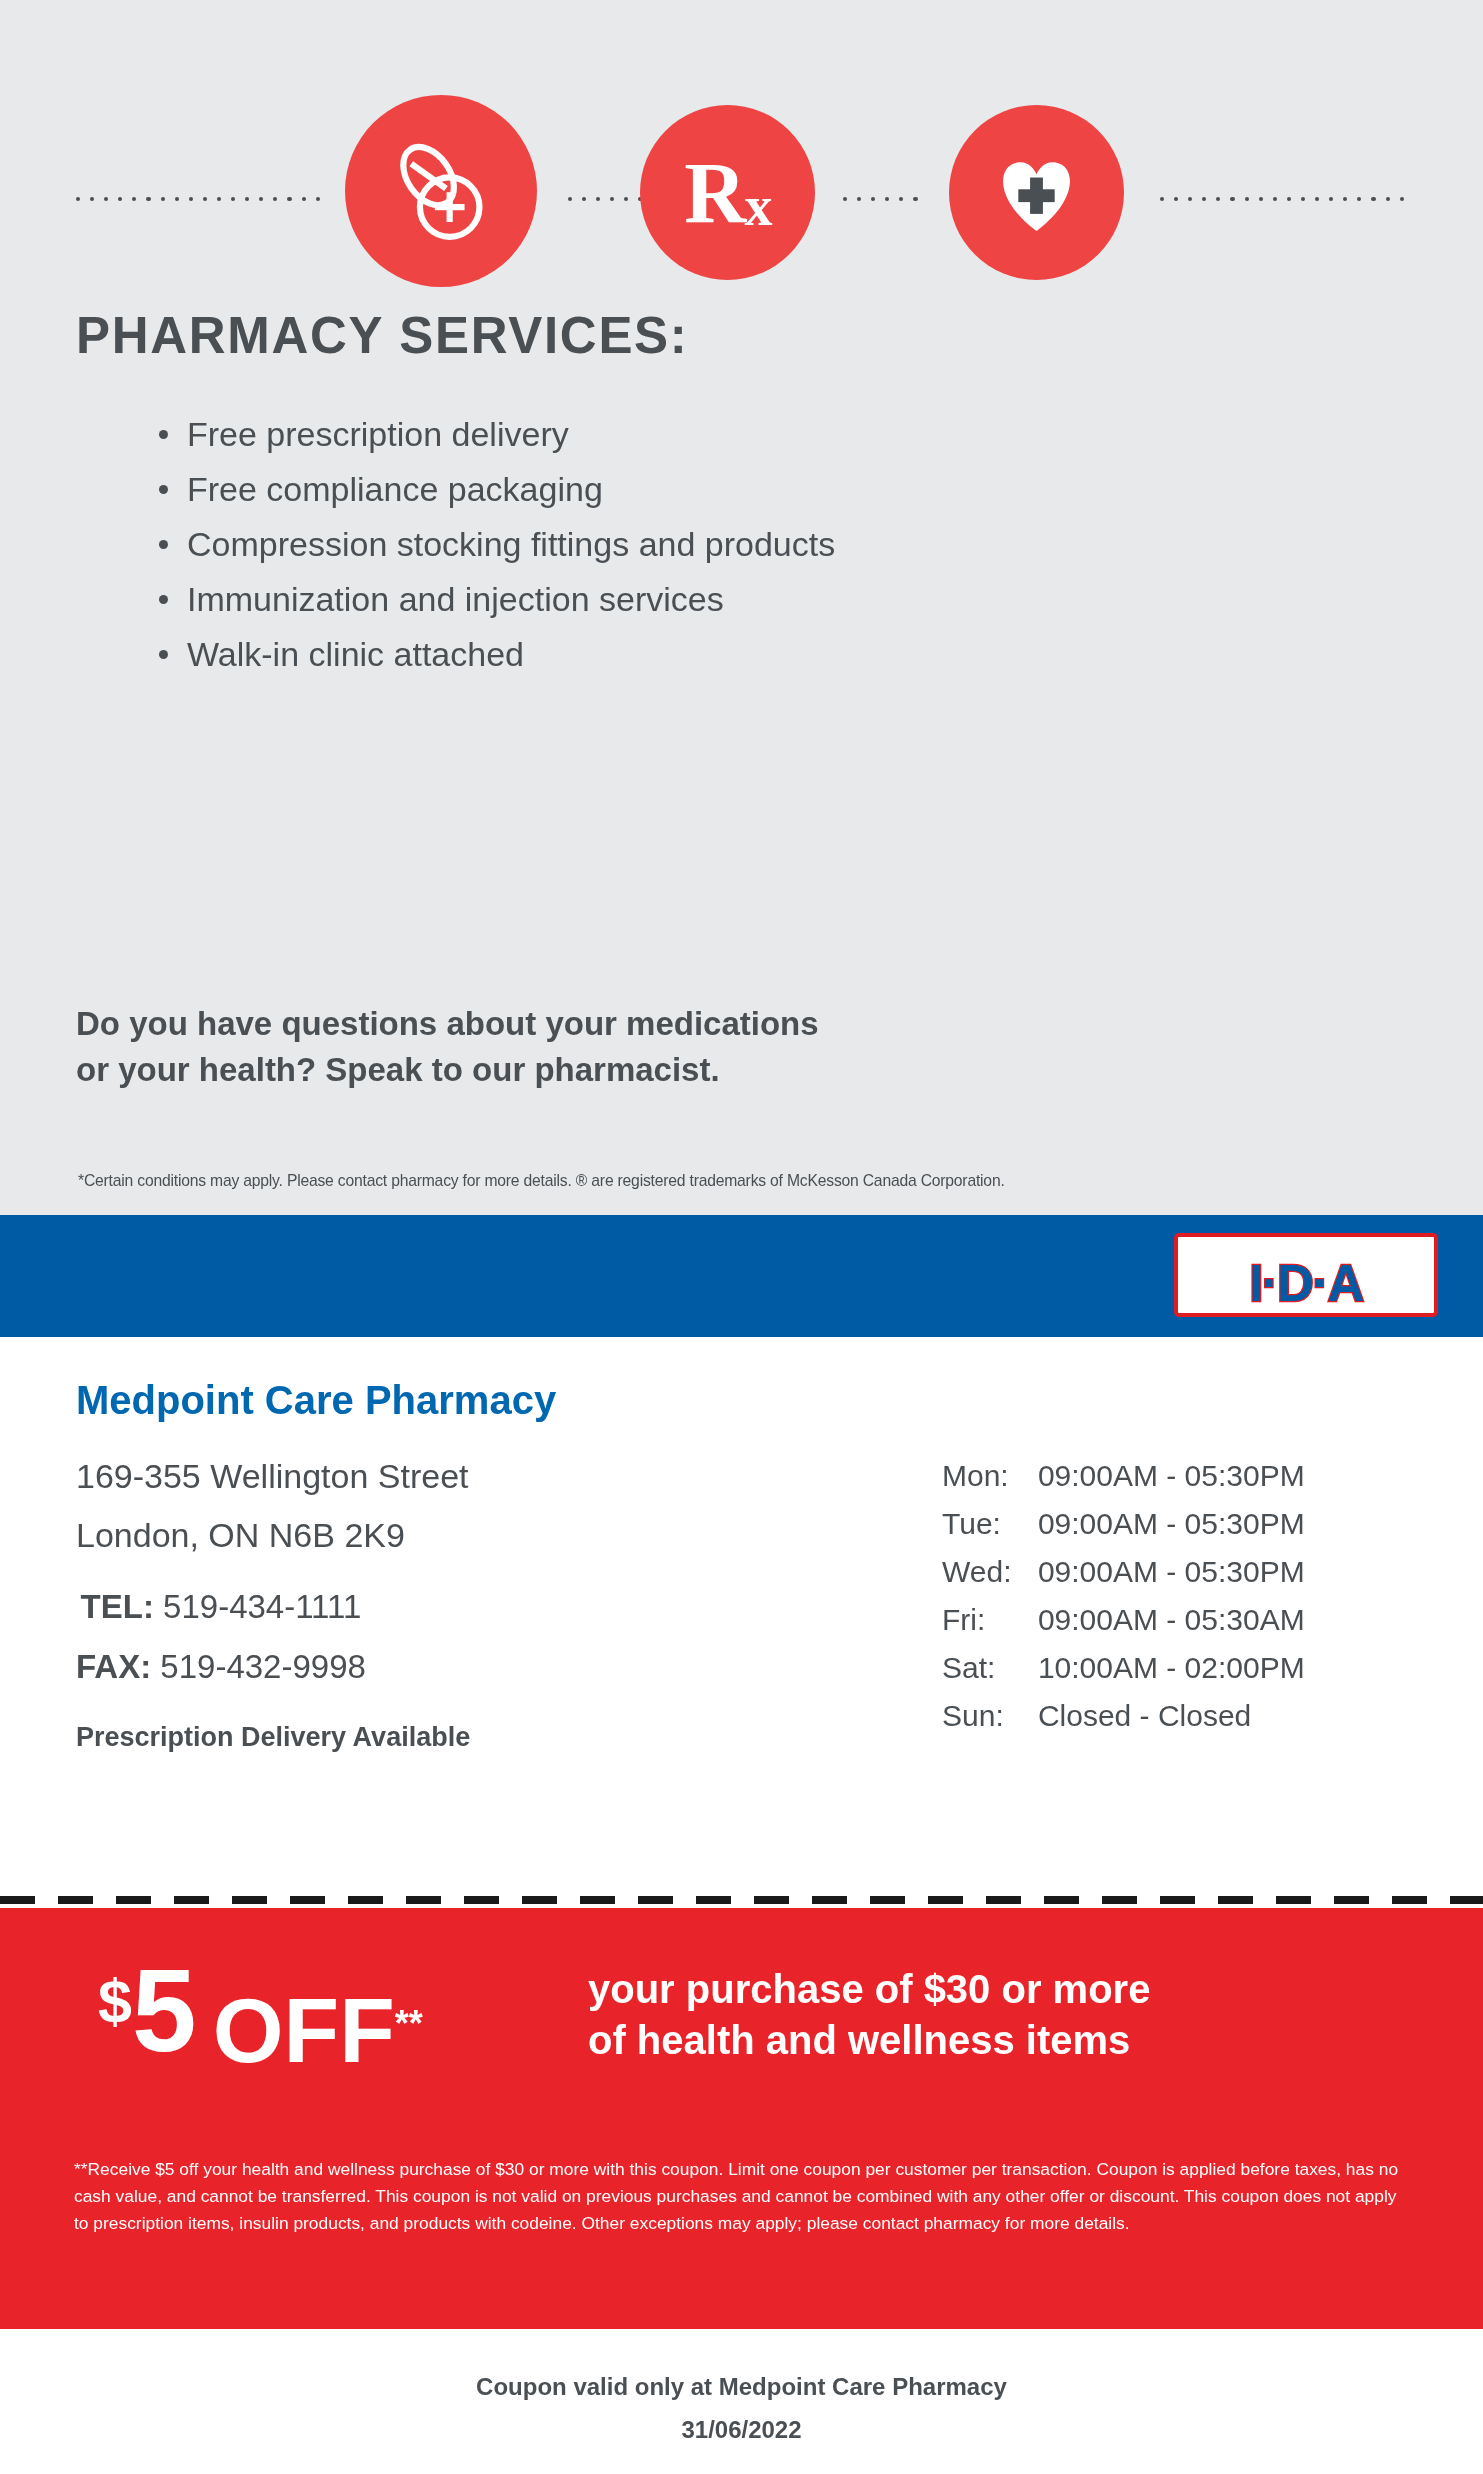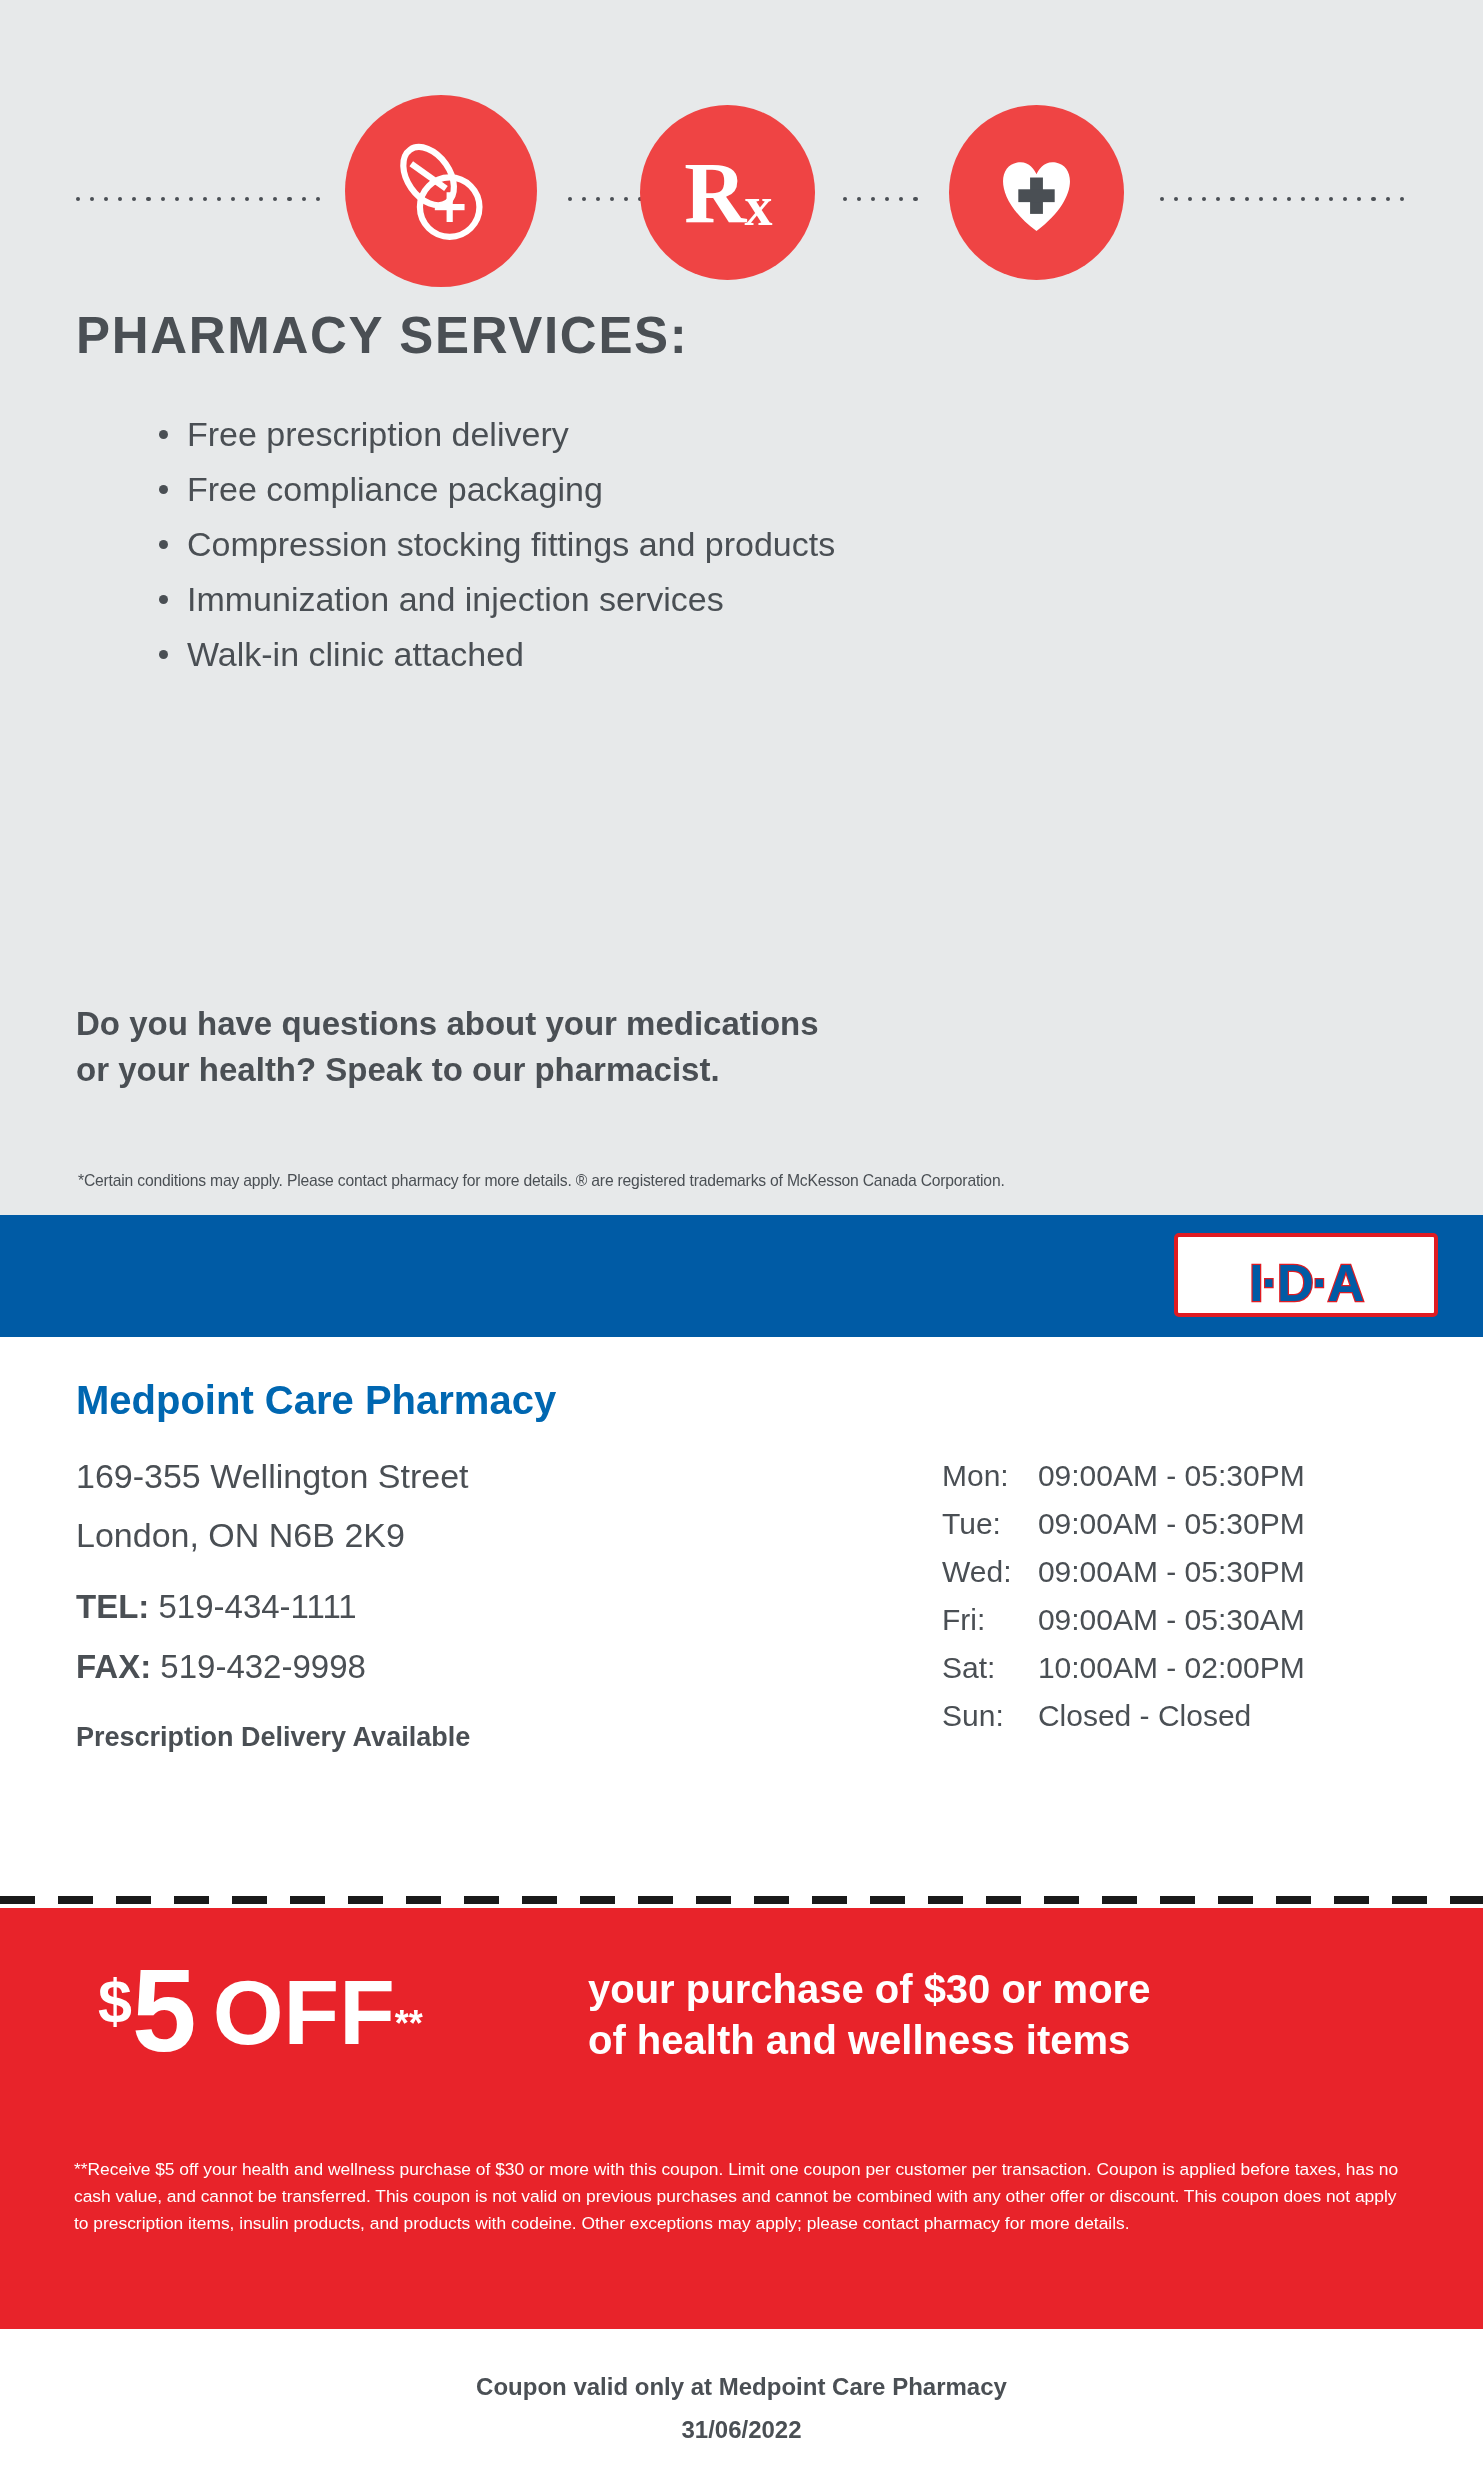--- a/index.html
+++ b/index.html
@@ -190,20 +190,21 @@
     color: #4a4f54;
   }
 
   .store-phone {
     position: absolute;
     left: 76px;
     top: 240px;
     font-size: 33px;
     line-height: 60px;
     color: #4a4f54;
+    text-align: center;
   }
   .store-phone b { font-weight: bold; }
 
   .store-delivery {
     position: absolute;
     left: 76px;
     top: 385px;
     font-size: 27px;
     font-weight: bold;
     color: #4a4f54;
@@ -273,21 +274,21 @@
     font-size: 116px;
     font-weight: bold;
     line-height: 1;
     letter-spacing: -1.7px;
   }
   .coupon-off {
     font-size: 91px;
     font-weight: bold;
     line-height: 1;
     margin-left: 18px;
-    margin-top: 14px;
+    margin-top: 32px;
   }
   .coupon-stars {
     font-size: 36px;
     font-weight: bold;
     margin-top: 50px;
   }
 
   .coupon-desc {
     position: absolute;
     left: 588px;

